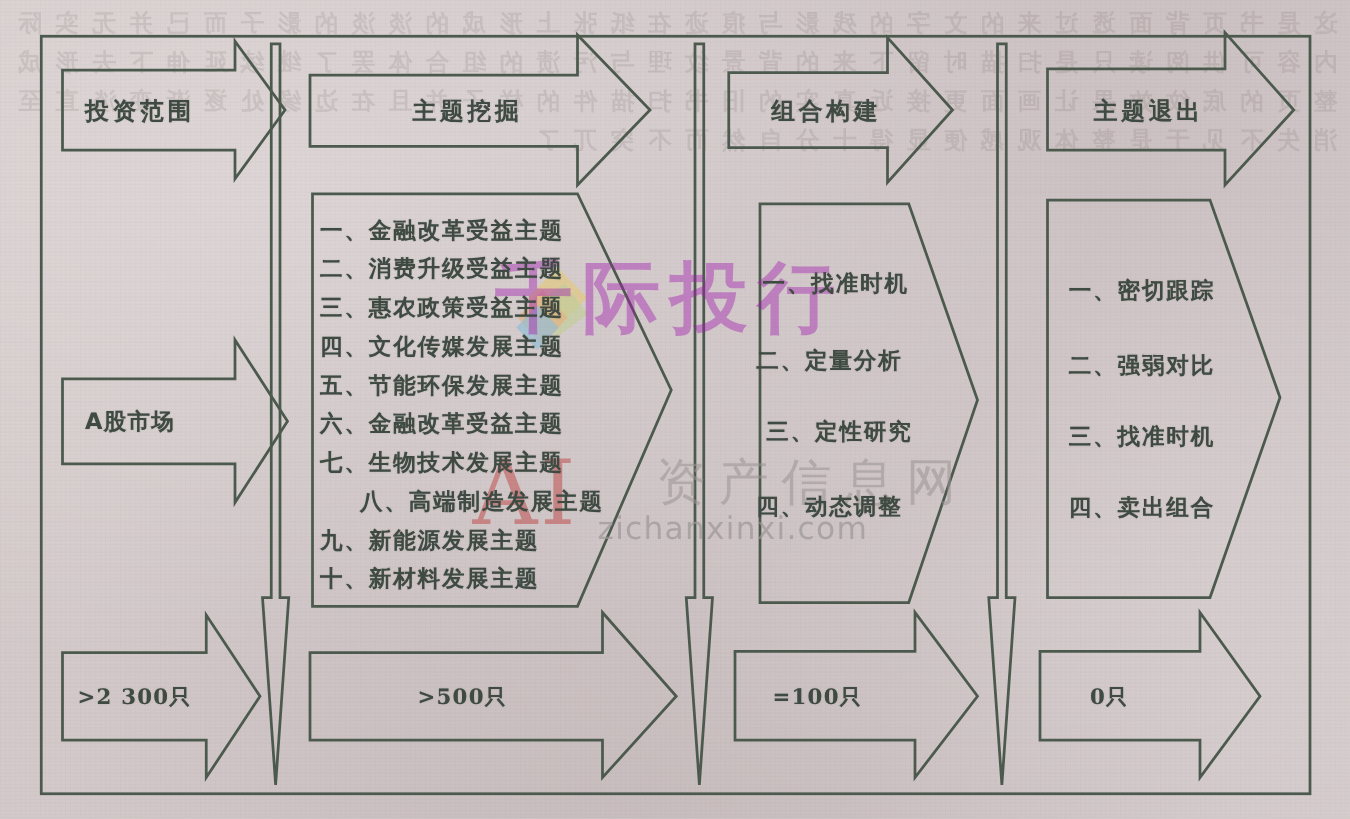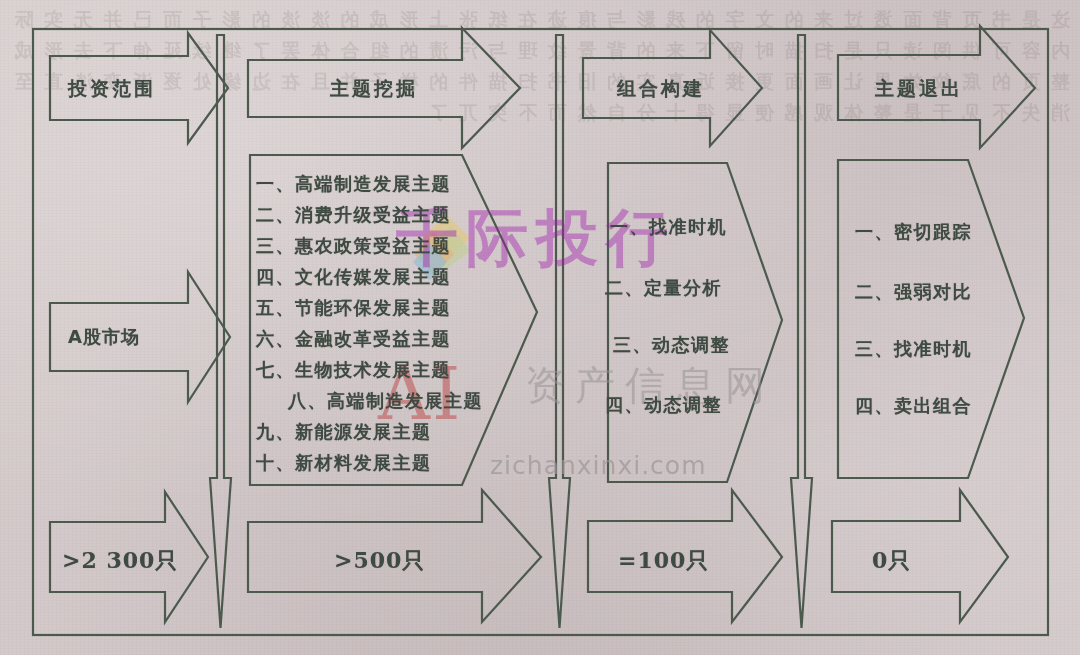--- a/index.html
+++ b/index.html
@@ -38,34 +38,34 @@
   }
   #svgroot{position:absolute;left:0;top:0;z-index:4;}
   .lbl{
     position:absolute;z-index:6;
     color:#3e4a42;font-weight:700;
     text-shadow:0 0 1px rgba(62,74,66,.35);
     white-space:nowrap;pointer-events:none;
   }
   .lbl-head{font-size:19px;letter-spacing:3px;}
   .lbl-item{font-size:18px;letter-spacing:1.5px;}
-  .lbl-count{font-size:22px;letter-spacing:1px;font-family:"DejaVu Serif","Liberation Serif",serif;}
+  .lbl-count{font-size:17px;letter-spacing:1px;font-family:"DejaVu Serif","Liberation Serif",serif;}
   
   .wm{position:absolute;z-index:5;pointer-events:none;}
   #wm-qianji{
     left:396px;top:196px;font-size:62px;font-weight:700;letter-spacing:8px;
     color:#a21caf;opacity:.42;font-family:"DejaVu Sans","Liberation Sans",sans-serif;
   }
   #wm-zichan{
     left:478px;top:358px;font-size:40px;font-weight:500;letter-spacing:10px;
     color:#9a9494;opacity:.55;margin-left:47px;
   }
   #wm-domain{
-    left:490px;top:408px;font-size:25px;font-weight:400;letter-spacing:1px;
-    color:#9d9797;opacity:.70;font-family:"DejaVu Sans","Liberation Sans",sans-serif;margin-top:43px;
+    left:478px;top:408px;font-size:25px;font-weight:400;letter-spacing:1px;
+    color:#9d9797;opacity:.70;font-family:"DejaVu Sans","Liberation Sans",sans-serif;
   }
   #wm-ai{
     left:378px;top:352px;font-size:72px;font-weight:400;letter-spacing:2px;
     color:#b91c1c;opacity:.38;font-family:"DejaVu Serif","Liberation Serif",serif;
   }
   #wm-logo{left:398px;top:206px;width:84px;height:84px;opacity:.62;}
 </style>
 </head>
 <body>
 
@@ -121,36 +121,36 @@
 
     <path d="M832,521 L960,521 L960,490 L1008,557 L960,622 L960,592 L832,592 Z"></path>
   </g>
 </svg>
 
 <div class="lbl lbl-head" style="left:68px;top:76px;text-align:right;">投资范围</div>
 <div class="lbl lbl-head" style="left:68px;top:325px;font-size:18px;letter-spacing:1px;">A股市场</div>
 <div class="lbl lbl-count" style="left:62px;top:546px;">&gt;2 300只</div>
 
 <div class="lbl lbl-head" style="left:330px;top:76px;">主题挖掘</div>
-<div class="lbl lbl-item" style="left:256px;top:172px;">一、高端制造发展主题</div>
+<div class="lbl lbl-item" style="left:256px;top:172px;">一、金融改革受益主题</div>
 <div class="lbl lbl-item" style="left:256px;top:203px;">二、消费升级受益主题</div>
 <div class="lbl lbl-item" style="left:256px;top:234px;">三、惠农政策受益主题</div>
 <div class="lbl lbl-item" style="left:256px;top:265px;">四、文化传媒发展主题</div>
 <div class="lbl lbl-item" style="left:256px;top:296px;">五、节能环保发展主题</div>
 <div class="lbl lbl-item" style="left:256px;top:327px;">六、金融改革受益主题</div>
 <div class="lbl lbl-item" style="left:256px;top:358px;">七、生物技术发展主题</div>
 <div class="lbl lbl-item" style="left:256px;top:389px;margin-left:32px;">八、高端制造发展主题</div>
 <div class="lbl lbl-item" style="left:256px;top:420px;">九、新能源发展主题</div>
 <div class="lbl lbl-item" style="left:256px;top:451px;">十、新材料发展主题</div>
 <div class="lbl lbl-count" style="left:334px;top:546px;">&gt;500只</div>
 
 <div class="lbl lbl-head" style="left:617px;top:76px;">组合构建</div>
 <div class="lbl lbl-item" style="left:610px;top:215px;">一、找准时机</div>
 <div class="lbl lbl-item" style="left:605px;top:276px;">二、定量分析</div>
-<div class="lbl lbl-item" style="left:613px;top:333px;">三、动态调整</div>
+<div class="lbl lbl-item" style="left:613px;top:333px;">三、定性研究</div>
 <div class="lbl lbl-item" style="left:605px;top:393px;">四、动态调整</div>
 <div class="lbl lbl-count" style="left:618px;top:546px;">=100只</div>
 
 <div class="lbl lbl-head" style="left:875px;top:76px;">主题退出</div>
 <div class="lbl lbl-item" style="left:855px;top:220px;">一、密切跟踪</div>
 <div class="lbl lbl-item" style="left:855px;top:280px;">二、强弱对比</div>
 <div class="lbl lbl-item" style="left:855px;top:337px;">三、找准时机</div>
 <div class="lbl lbl-item" style="left:855px;top:394px;">四、卖出组合</div>
 <div class="lbl lbl-count" style="left:872px;top:546px;">0只</div>
 

